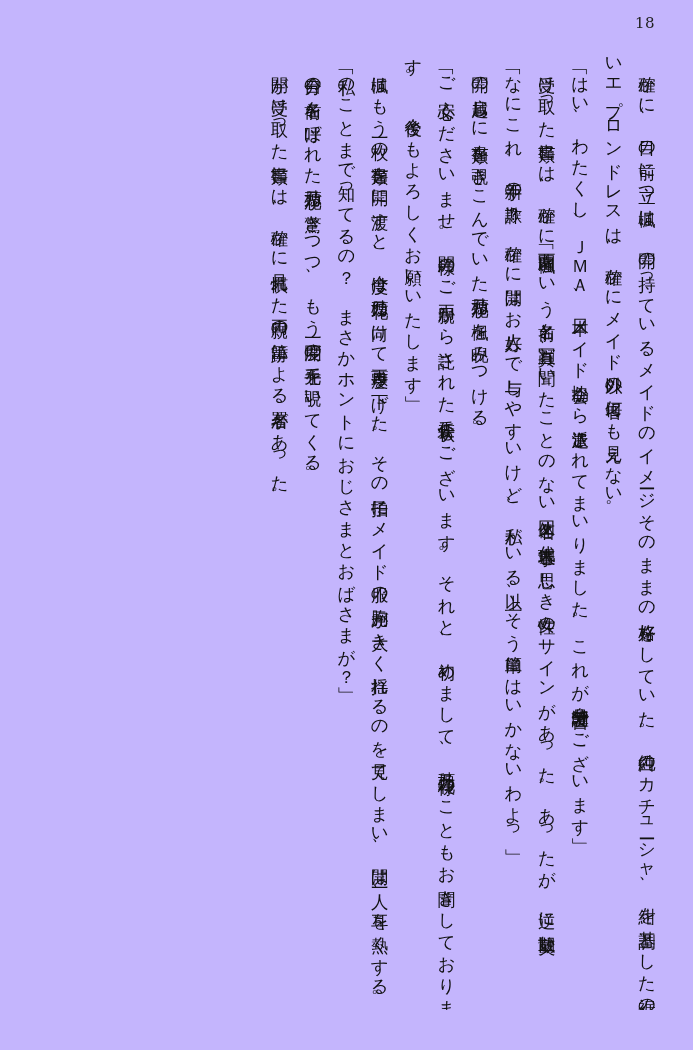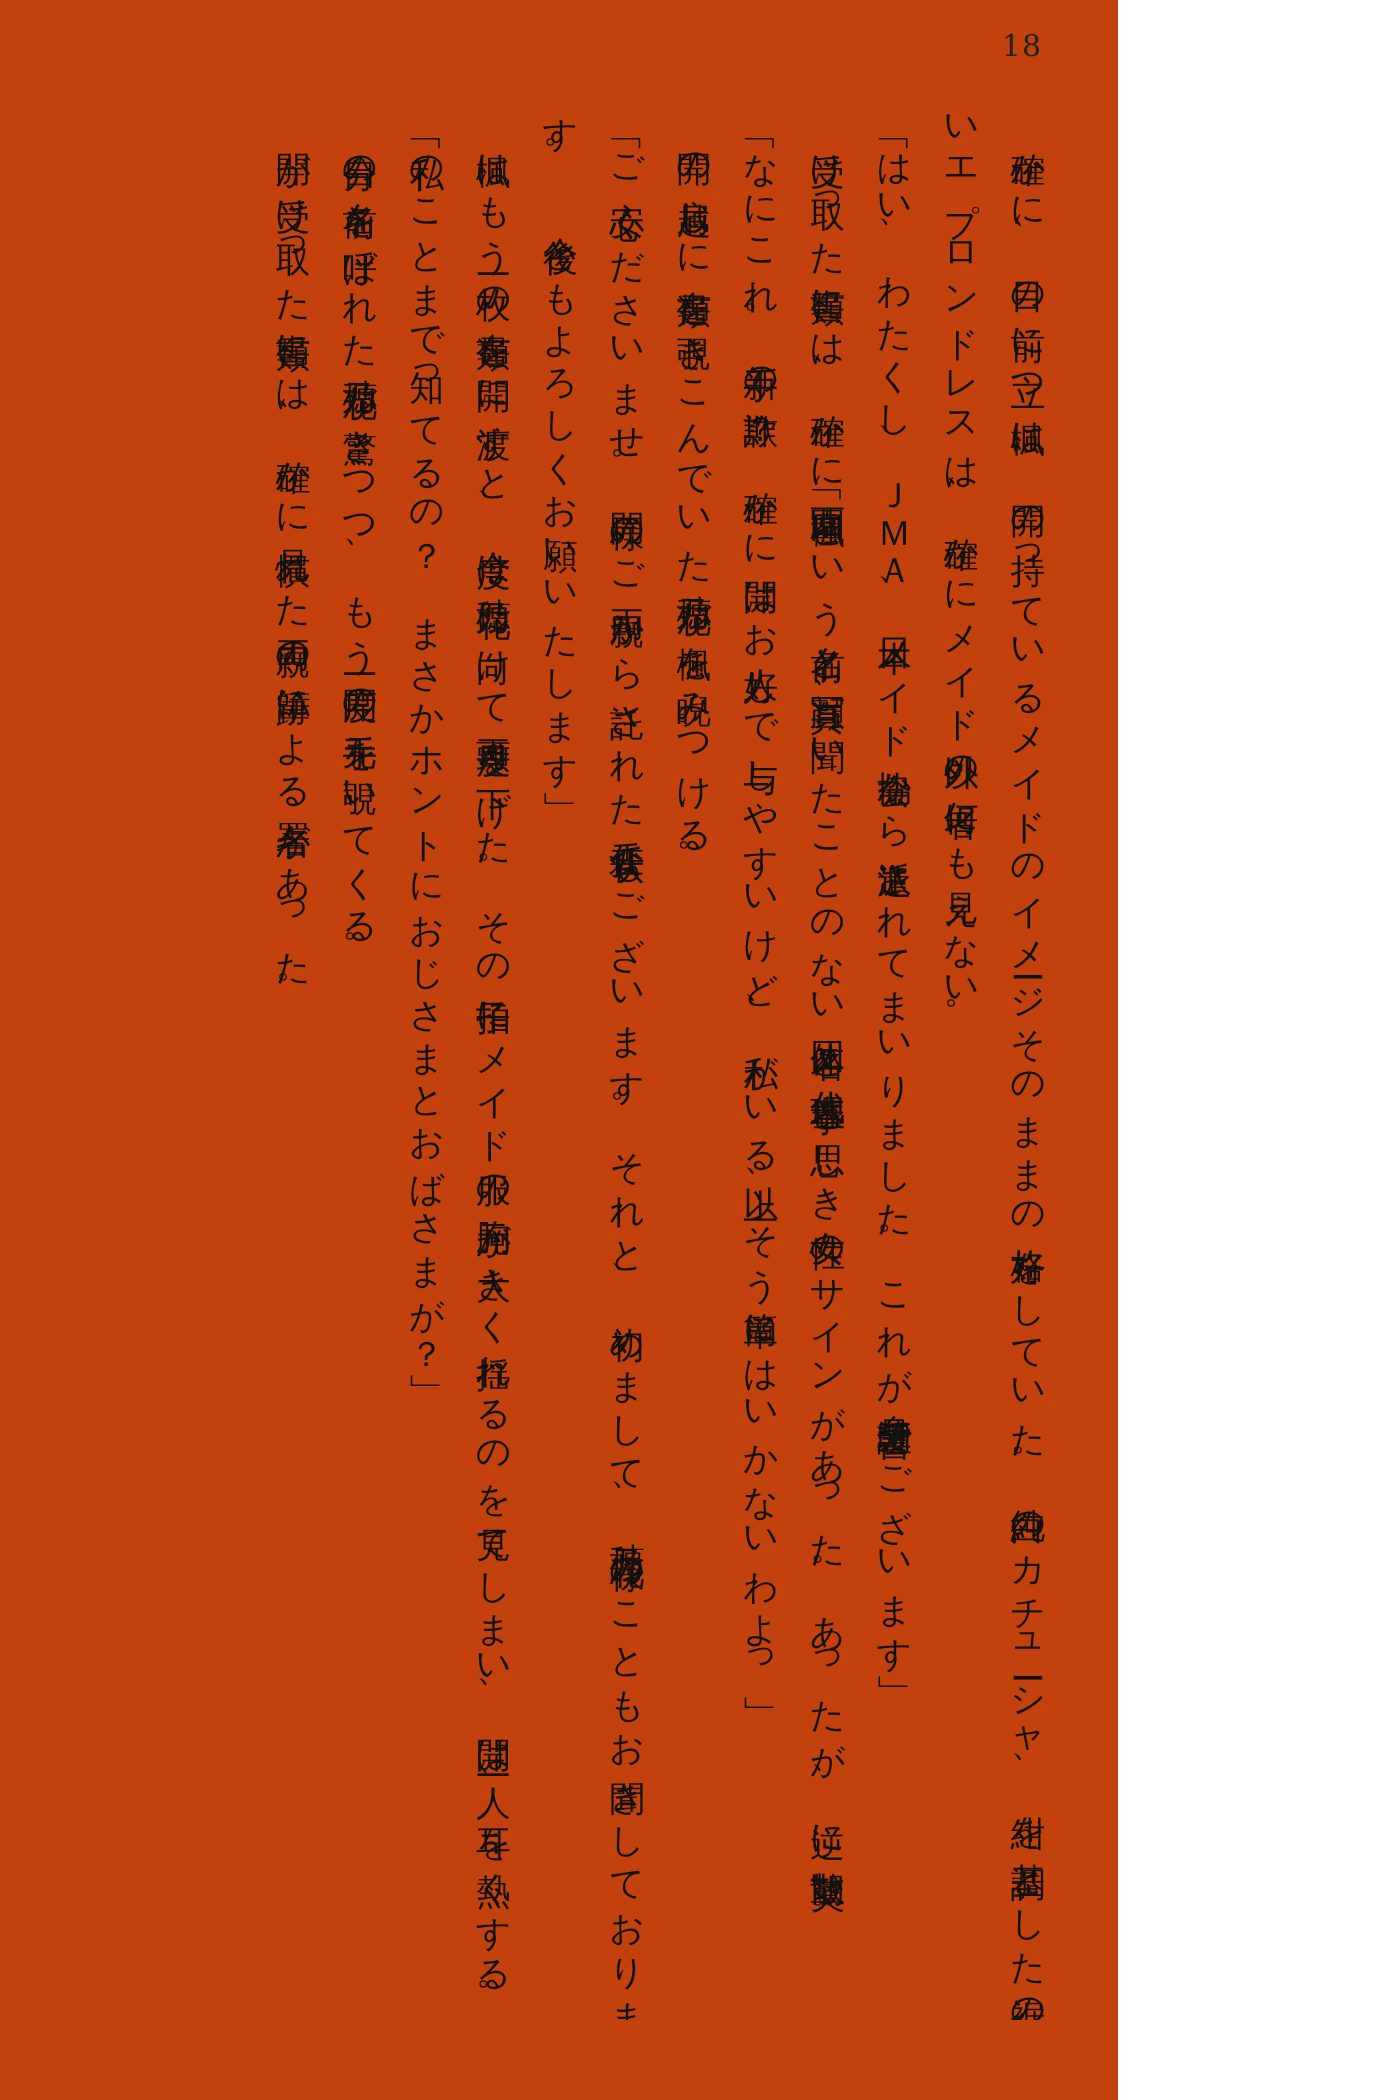--- a/index.html
+++ b/index.html
@@ -9,23 +9,23 @@
   }
   body {
     width: 693px;
     height: 1050px;
     overflow: hidden;
     font-family: "DejaVu Serif", "Liberation Serif", serif;
     color: #1a1a1a;
   }
   #page {
     position: relative;
-    width: 559px;
+    width: 693px;
     height: 1050px;
-    background: #c2410c;
+    background: #c4b5fd;
     box-sizing: border-box;
   }
   
   #page-number {
     position: absolute;
     top: 14px;
     right: 38px;
     font-family: "DejaVu Serif", "Liberation Serif", serif;
     font-size: 15px;
     color: #222;

